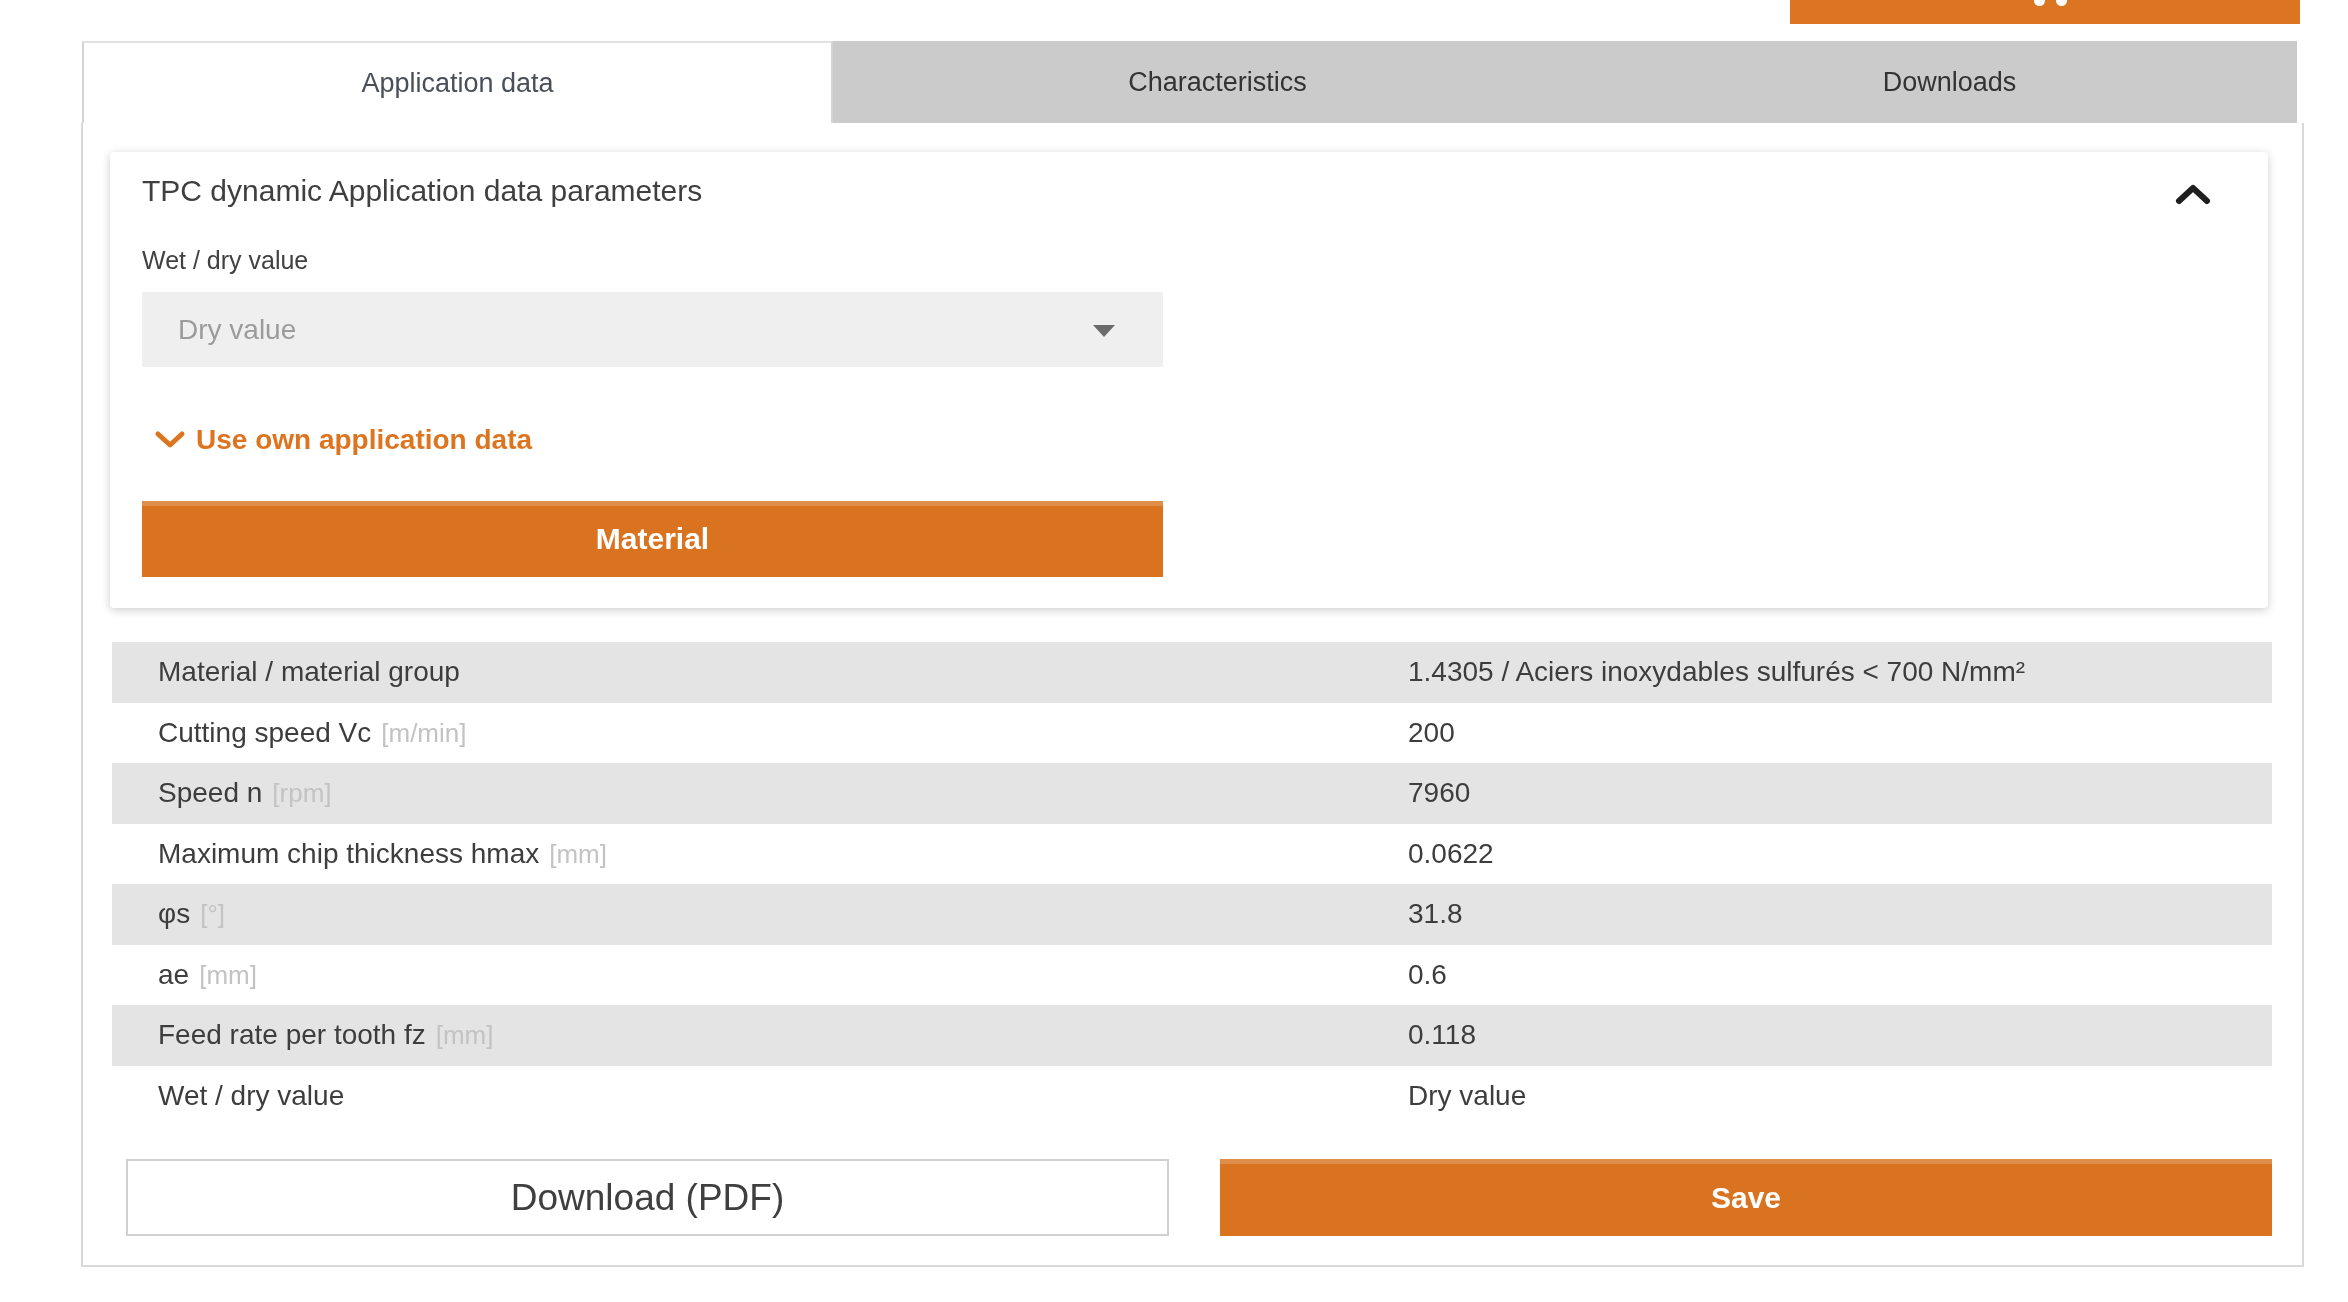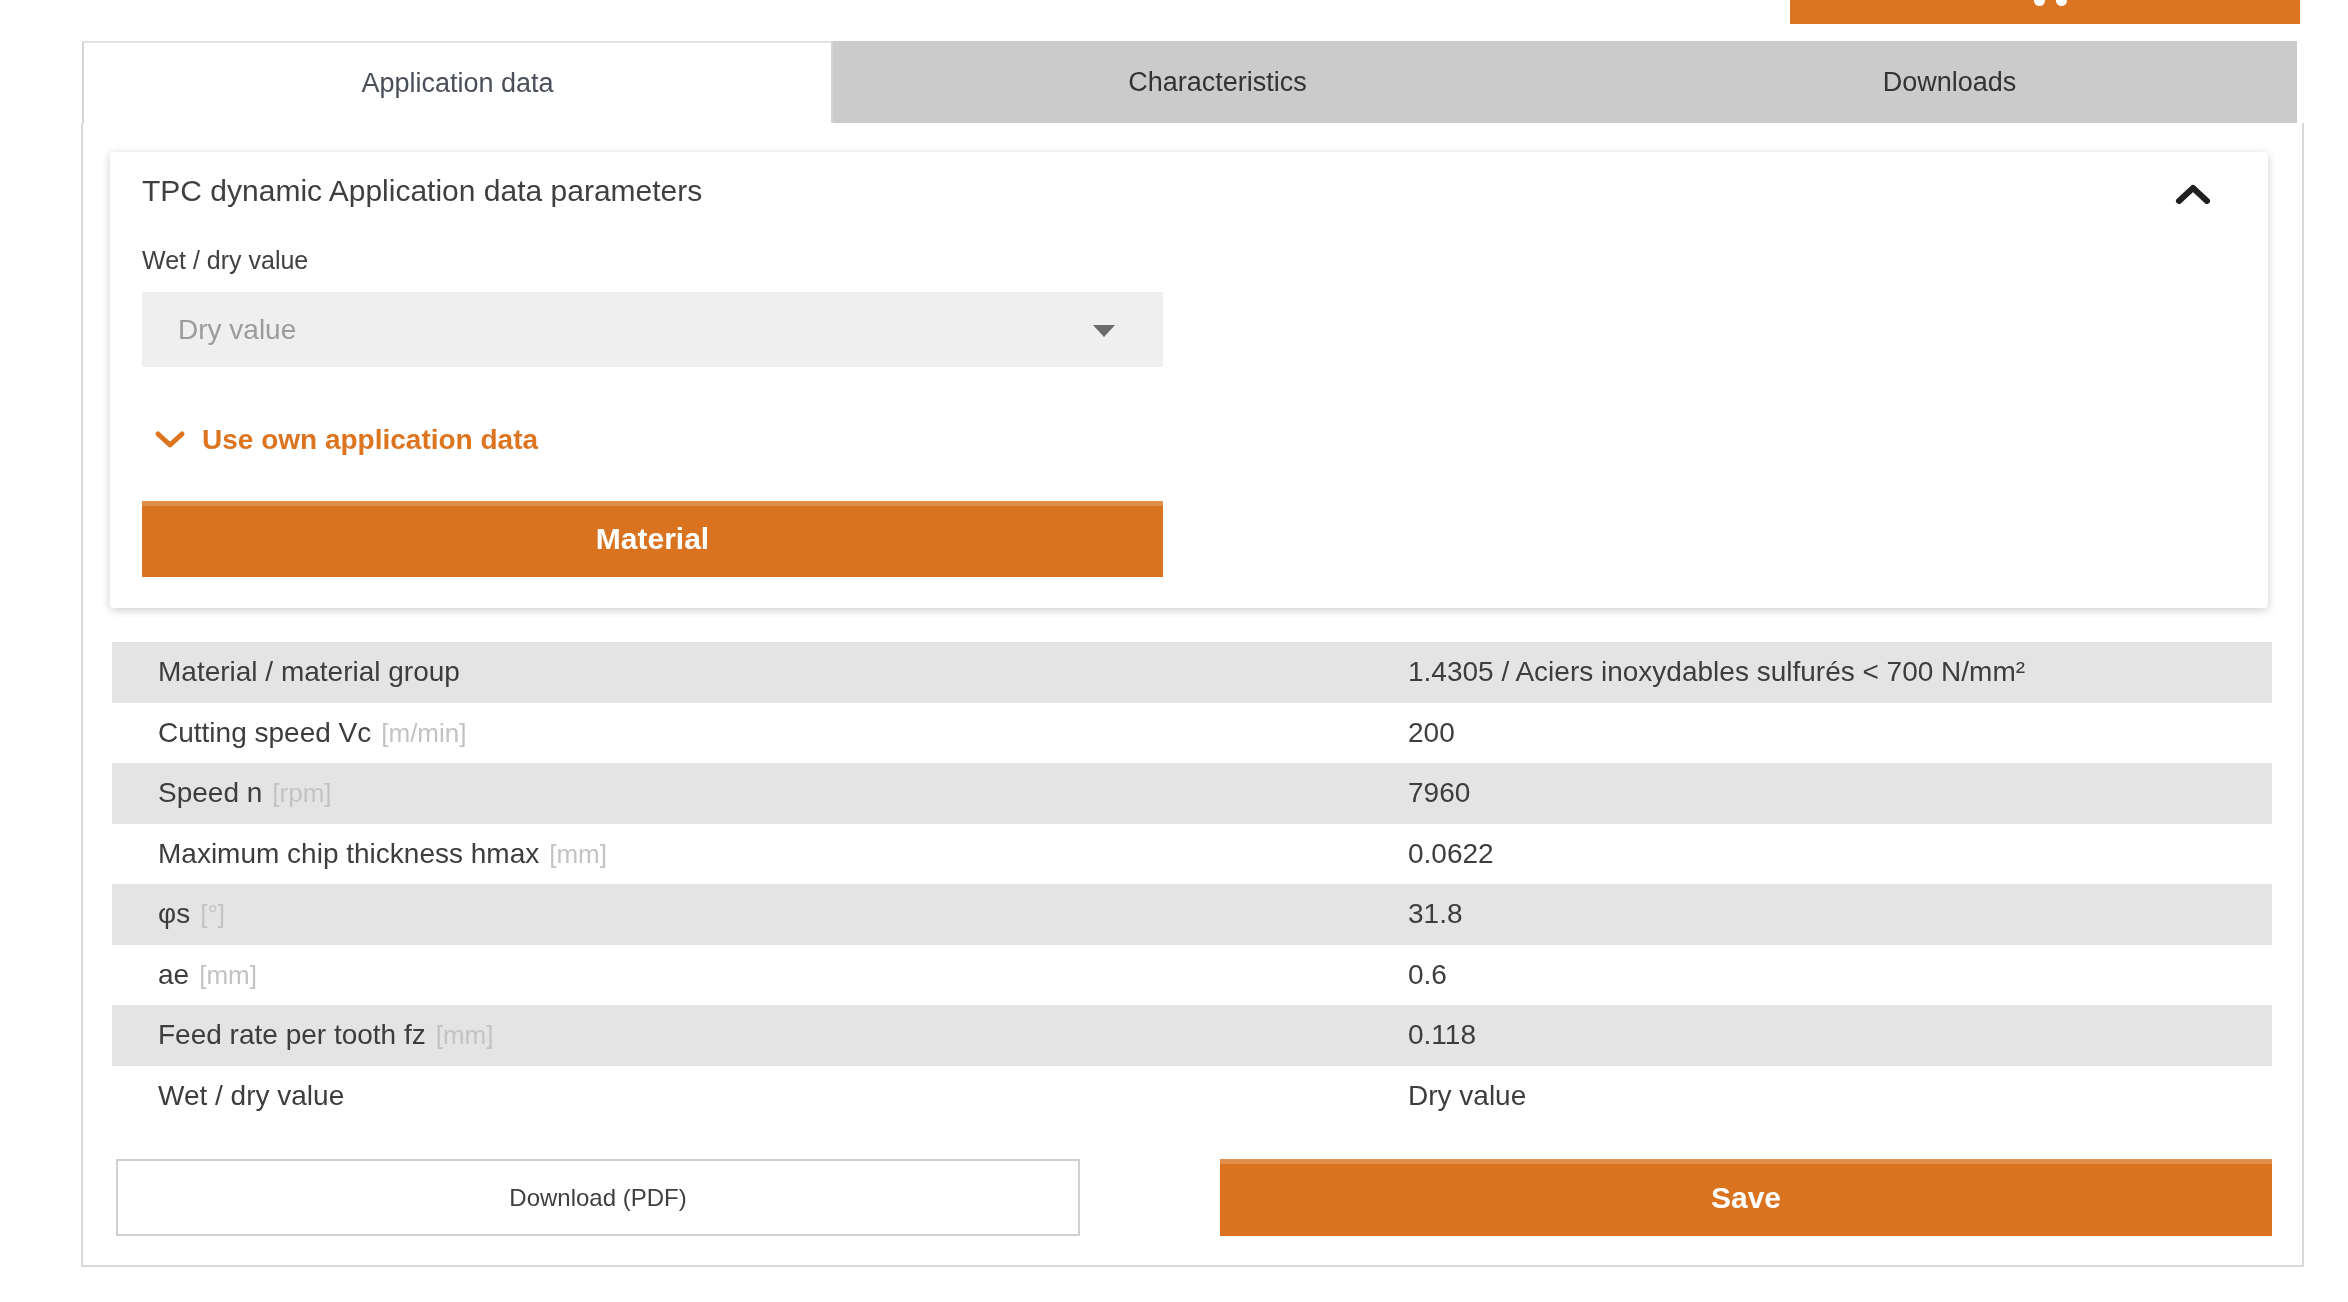--- a/index.html
+++ b/index.html
@@ -51,21 +51,21 @@
   .select{
     position:absolute;left:32px;top:140px;width:1021px;height:75px;background:#efefef;border-radius:2px;
     display:flex;align-items:center;cursor:pointer;
   }
   .select-value{margin-left:36px;font-size:28px;color:#9b9b9b;}
   .caret{
     position:absolute;right:48px;top:50%;margin-top:-5px;width:0;height:0;
     border-left:11px solid transparent;border-right:11px solid transparent;border-top:12px solid #6b6b6b;
   }
   .own-data-link{
-    position:absolute;left:44px;top:272px;display:flex;align-items:center;gap:16px;
+    position:absolute;left:44px;top:272px;display:flex;align-items:center;gap:10px;
     cursor:pointer;color:#dd7520;font-size:28px;font-weight:bold;
   }
   .btn-calculate{
     position:absolute;left:32px;top:349px;width:1021px;height:76px;background:#d9731f;border:none;
     box-shadow:inset 0 5px 0 rgba(255,255,255,0.20);
     color:#ffffff;font-size:30px;font-weight:bold;cursor:pointer;
     font-family:"Liberation Sans","DejaVu Sans",sans-serif;
   }
 
   
@@ -75,22 +75,22 @@
     font-size:28px;color:#3d3d3d;
   }
   .row:nth-child(odd){background:#e4e4e4;}
   .row:nth-child(even){background:#ffffff;}
   .cell-label{padding-left:46px;white-space:nowrap;}
   .unit{margin-left:10px;font-size:26px;color:#c3c3c3;}
   .cell-value{white-space:nowrap;margin-left:8px;}
 
   
   .btn-download{
-    position:absolute;left:116px;top:1159px;width:964px;height:77px;background:#ffffff;
-    border:2px solid #d0d0d0;box-sizing:border-box;font-size:24px;color:#3f3f3f;cursor:pointer;
+    position:absolute;left:126px;top:1159px;width:1043px;height:77px;background:#ffffff;
+    border:2px solid #d0d0d0;box-sizing:border-box;font-size:37px;color:#3f3f3f;cursor:pointer;
     font-family:"Liberation Sans","DejaVu Sans",sans-serif;
   }
   .btn-save{
     position:absolute;left:1220px;top:1159px;width:1052px;height:77px;background:#d9731f;border:none;
     box-shadow:inset 0 5px 0 rgba(255,255,255,0.20);
     color:#ffffff;font-size:30px;font-weight:bold;cursor:pointer;
     font-family:"Liberation Sans","DejaVu Sans",sans-serif;
   }
 </style>
 </head>

